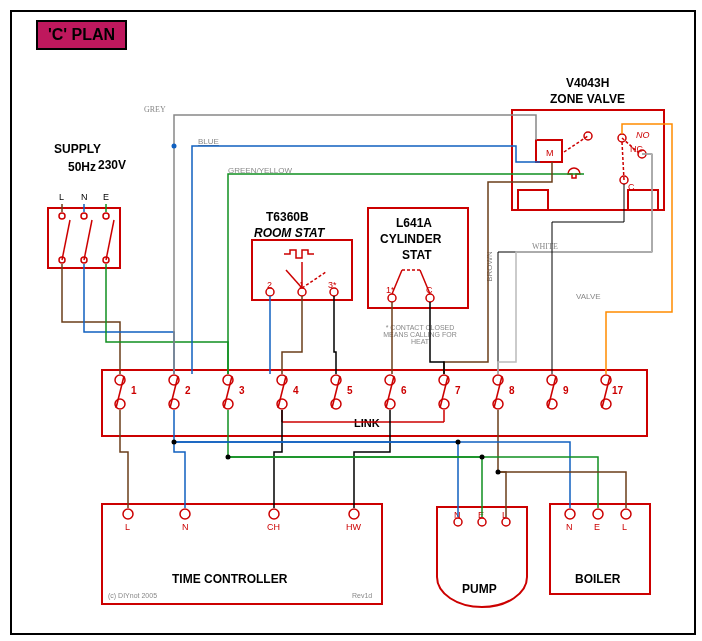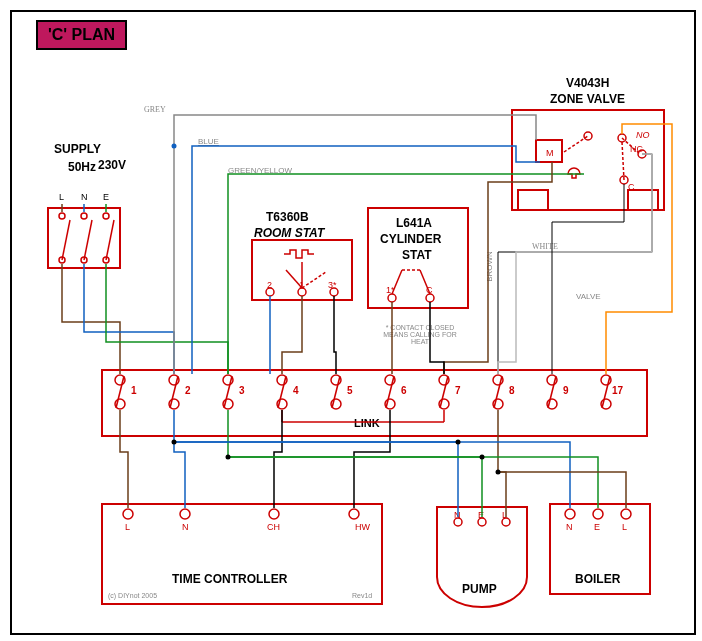--- a/index.html
+++ b/index.html
@@ -99,21 +99,21 @@
   <div class="term-num" style="left:443px; top:373px;">7</div>
   <div class="term-num" style="left:497px; top:373px;">8</div>
   <div class="term-num" style="left:551px; top:373px;">9</div>
   <div class="term-num" style="left:600px; top:373px;">17</div>
   <div class="label" style="left:330px; top:405px; font-size:11px;margin-left:12px;">LINK</div>
 
   <div class="label" style="left:160px; top:560px;">TIME CONTROLLER</div>
   <div class="small-label" style="left:113px; top:510px; color:#c00;">L</div>
   <div class="small-label" style="left:170px; top:510px; color:#c00;">N</div>
   <div class="small-label" style="left:255px; top:510px; color:#c00;">CH</div>
-  <div class="small-label" style="left:334px; top:510px; color:#c00;margin-left:9px;">HW</div>
+  <div class="small-label" style="left:334px; top:510px; color:#c00;">HW</div>
 
   <div class="label" style="left:450px; top:570px;">PUMP</div>
   <div class="small-label" style="left:442px; top:498px; color:#c00;">N</div>
   <div class="small-label" style="left:466px; top:498px; color:#c00;">E</div>
   <div class="small-label" style="left:490px; top:498px; color:#c00;">L</div>
 
   <div class="label" style="left:563px; top:560px;">BOILER</div>
   <div class="small-label" style="left:554px; top:510px; color:#c00;">N</div>
   <div class="small-label" style="left:582px; top:510px; color:#c00;">E</div>
   <div class="small-label" style="left:610px; top:510px; color:#c00;">L</div>

